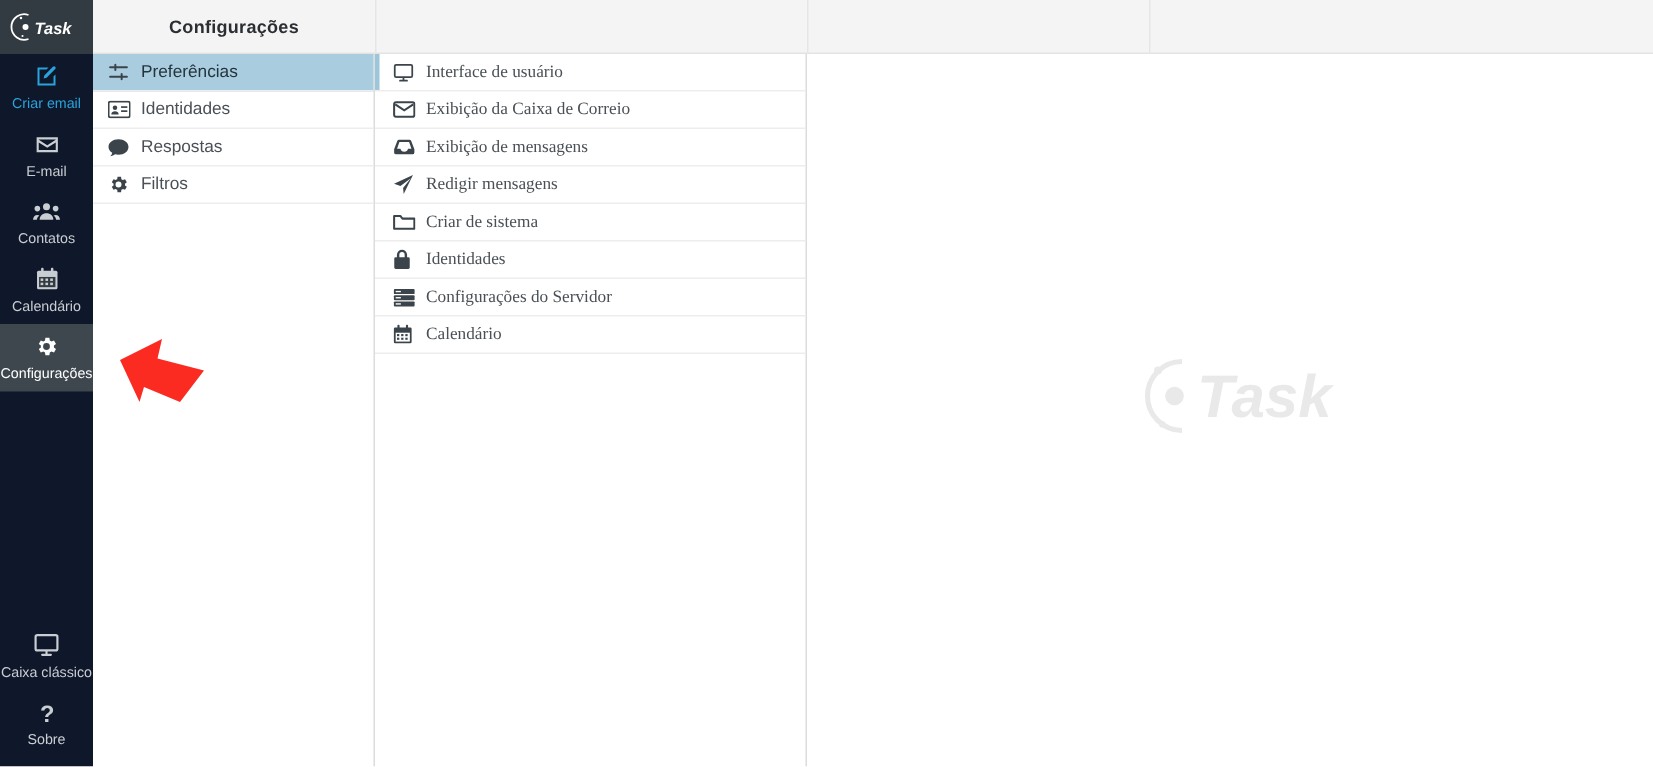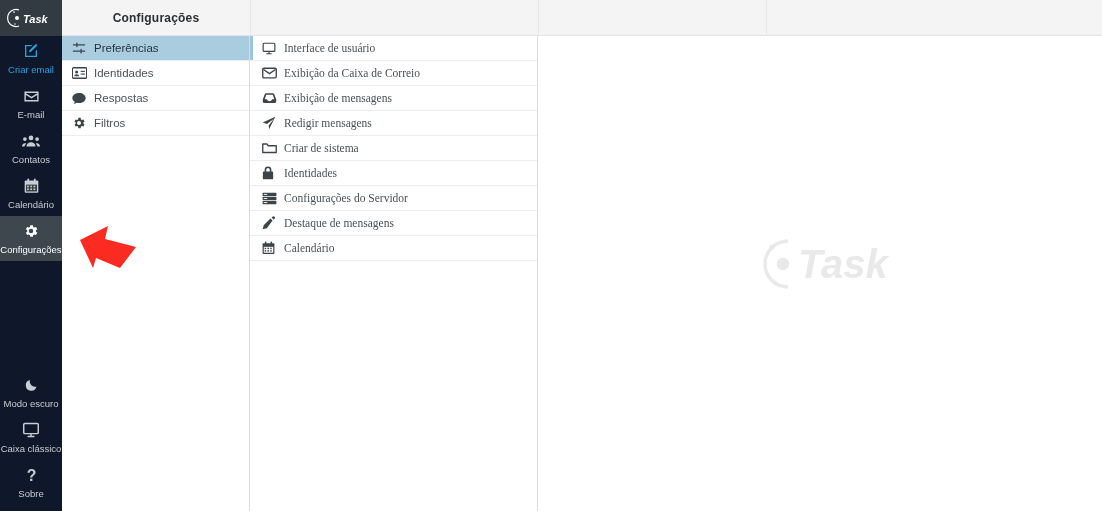--- a/index.html
+++ b/index.html
@@ -173,28 +173,20 @@
     <div class="rail-item is-active">
       <span class="ri-ico">
         <svg width="16" height="16" viewBox="0 0 24 24" fill="currentColor">
           <path d="M19.4 13a7.6 7.6 0 0 0 0-2l2.1-1.6-2-3.5-2.5 1a7.6 7.6 0 0 0-1.7-1l-.4-2.7h-4l-.4 2.7c-.6.2-1.2.6-1.7 1l-2.5-1-2 3.5L6.4 11a7.6 7.6 0 0 0 0 2l-2.1 1.6 2 3.5 2.5-1c.5.4 1.1.8 1.7 1l.4 2.7h4l.4-2.7c.6-.2 1.2-.6 1.7-1l2.5 1 2-3.5L19.4 13zM12 15.4A3.4 3.4 0 1 1 12 8.6a3.4 3.4 0 0 1 0 6.8z"></path>
         </svg>
       </span>
       <span class="ri-lbl">Configurações</span>
     </div>
 
     <div class="rail-bottom">
-      <div class="rail-item">
-        <span class="ri-ico">
-          <svg width="15" height="16" viewBox="0 0 24 24" fill="currentColor">
-            <path d="M20 14.5A8.6 8.6 0 0 1 9.5 4 8.7 8.7 0 1 0 20 14.5z"></path>
-          </svg>
-        </span>
-        <span class="ri-lbl">Modo escuro</span>
-      </div>
 
       <div class="rail-item">
         <span class="ri-ico">
           <svg width="18" height="16" viewBox="0 0 24 22" fill="none" stroke="currentColor" stroke-width="2">
             <rect x="2" y="2" width="20" height="14" rx="1.6"></rect>
             <path d="M8 20h8" stroke-linecap="round"></path>
             <path d="M12 16v4"></path>
           </svg>
         </span>
         <span class="ri-lbl">Caixa clássico</span>
@@ -324,28 +316,20 @@
           <rect x="0.8" y="6.3" width="18.4" height="4.4" rx="0.8"></rect>
           <rect x="0.8" y="11.8" width="18.4" height="4.4" rx="0.8"></rect>
           <rect x="2.4" y="2.4" width="4.6" height="1.2" fill="#ffffff"></rect>
           <rect x="2.4" y="7.9" width="4.6" height="1.2" fill="#ffffff"></rect>
           <rect x="2.4" y="13.4" width="4.6" height="1.2" fill="#ffffff"></rect>
         </svg>
       </span>
       <span>Configurações do Servidor</span>
     </div>
 
-    <div class="row">
-      <span class="r-ico">
-        <svg width="14" height="14" viewBox="0 0 20 20" fill="currentColor">
-          <path d="M17.9 1.1a2.1 2.1 0 0 1 0 3l-1.1 1.1-3-3 1.1-1.1a2.1 2.1 0 0 1 3 0zM15.1 6.4l-3-3L2.4 13.1 1 19l5.9-1.4 8.2-11.2z"></path>
-        </svg>
-      </span>
-      <span>Destaque de mensagens</span>
-    </div>
 
     <div class="row">
       <span class="r-ico">
         <svg width="13" height="14" viewBox="0 0 22 22" fill="currentColor">
           <rect x="1" y="3" width="20" height="18" rx="1.5"></rect>
           <rect x="3" y="9" width="16" height="10" fill="#ffffff"></rect>
           <rect x="4.5" y="10.5" width="2.6" height="2.4" fill="currentColor"></rect>
           <rect x="9.2" y="10.5" width="2.6" height="2.4" fill="currentColor"></rect>
           <rect x="13.9" y="10.5" width="2.6" height="2.4" fill="currentColor"></rect>
           <rect x="4.5" y="14.6" width="2.6" height="2.4" fill="currentColor"></rect>

